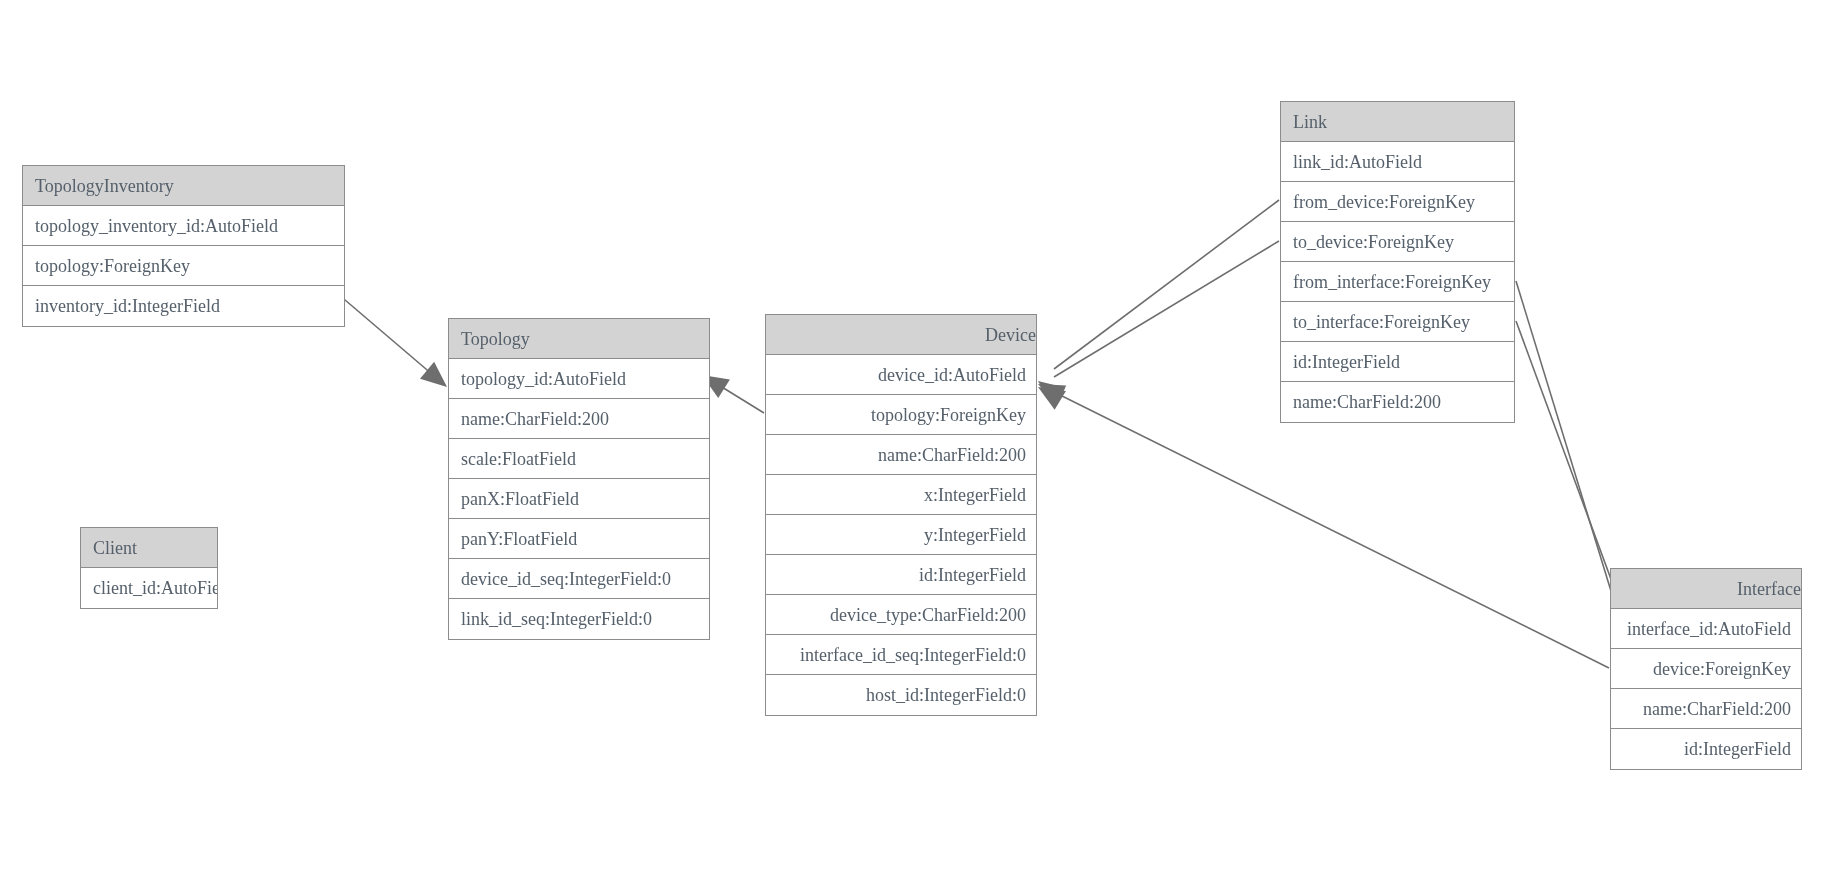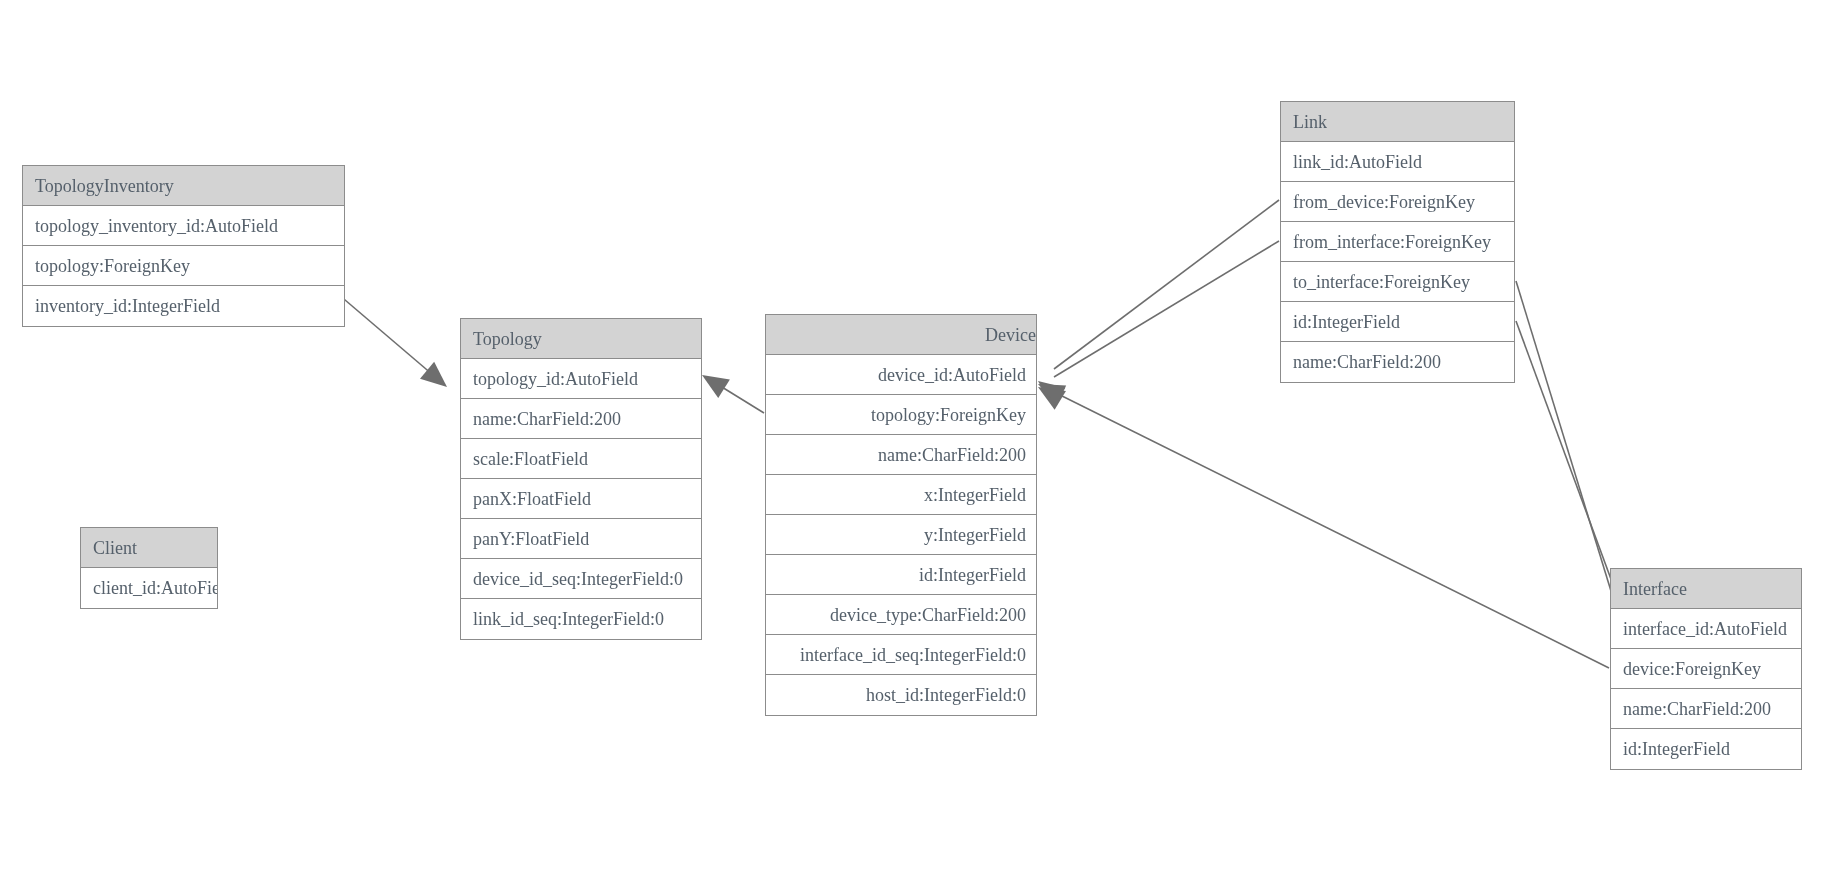--- a/index.html
+++ b/index.html
@@ -94,21 +94,21 @@
       </g>
     </svg>
 
   <div id="entity-layer">
       <div class="entity" style="left: 22px; top: 165px; width: 323px;">
         <div class="entity-header">TopologyInventory</div>
         <div class="entity-field">topology_inventory_id:AutoField</div>
         <div class="entity-field">topology:ForeignKey</div>
         <div class="entity-field">inventory_id:IntegerField</div>
       </div>
-      <div class="entity" style="left: 448px; top: 318px; width: 242px; margin-left: 12px;">
+      <div class="entity" style="left: 448px; top: 318px; width: 262px;">
         <div class="entity-header">Topology</div>
         <div class="entity-field">topology_id:AutoField</div>
         <div class="entity-field">name:CharField:200</div>
         <div class="entity-field">scale:FloatField</div>
         <div class="entity-field">panX:FloatField</div>
         <div class="entity-field">panY:FloatField</div>
         <div class="entity-field">device_id_seq:IntegerField:0</div>
         <div class="entity-field">link_id_seq:IntegerField:0</div>
       </div>
       <div class="entity" style="left: 80px; top: 527px; width: 138px;">
@@ -124,26 +124,27 @@
         <div class="entity-field">y:IntegerField</div>
         <div class="entity-field">id:IntegerField</div>
         <div class="entity-field">device_type:CharField:200</div>
         <div class="entity-field">interface_id_seq:IntegerField:0</div>
         <div class="entity-field">host_id:IntegerField:0</div>
       </div>
       <div class="entity" style="left: 1280px; top: 101px; width: 235px;">
         <div class="entity-header">Link</div>
         <div class="entity-field">link_id:AutoField</div>
         <div class="entity-field">from_device:ForeignKey</div>
+        <div class="entity-field">to_device:ForeignKey</div>
         <div class="entity-field">from_interface:ForeignKey</div>
         <div class="entity-field">to_interface:ForeignKey</div>
         <div class="entity-field">id:IntegerField</div>
         <div class="entity-field">name:CharField:200</div>
       </div>
-      <div class="entity" style="left: 1610px; top: 568px; width: 192px;">
+      <div class="entity" style="left: 1610px; top: 568px; width: 192px; text-align: right;">
         <div class="entity-header">Interface</div>
         <div class="entity-field">interface_id:AutoField</div>
         <div class="entity-field">device:ForeignKey</div>
         <div class="entity-field">name:CharField:200</div>
         <div class="entity-field">id:IntegerField</div>
       </div>
     </div>
 
 </div>
 

